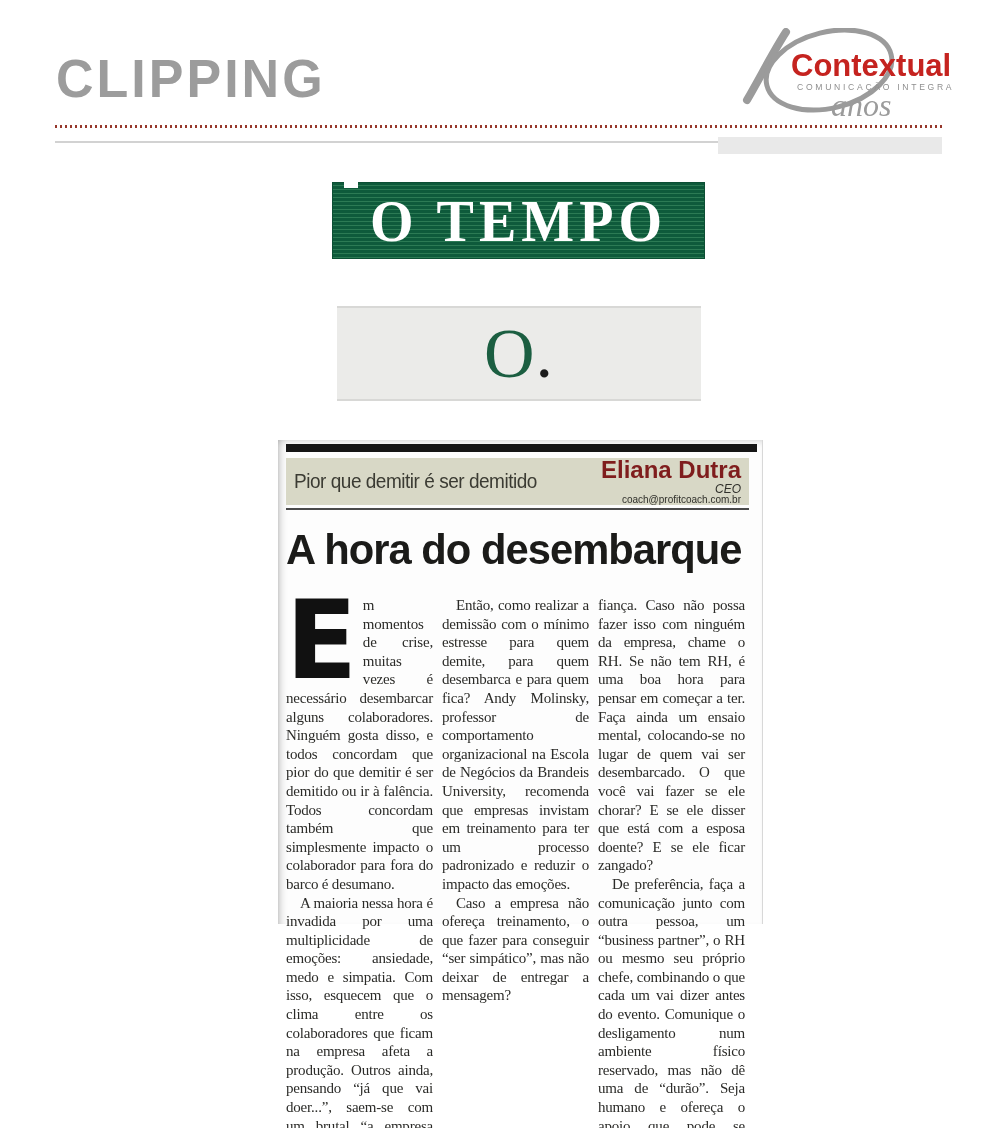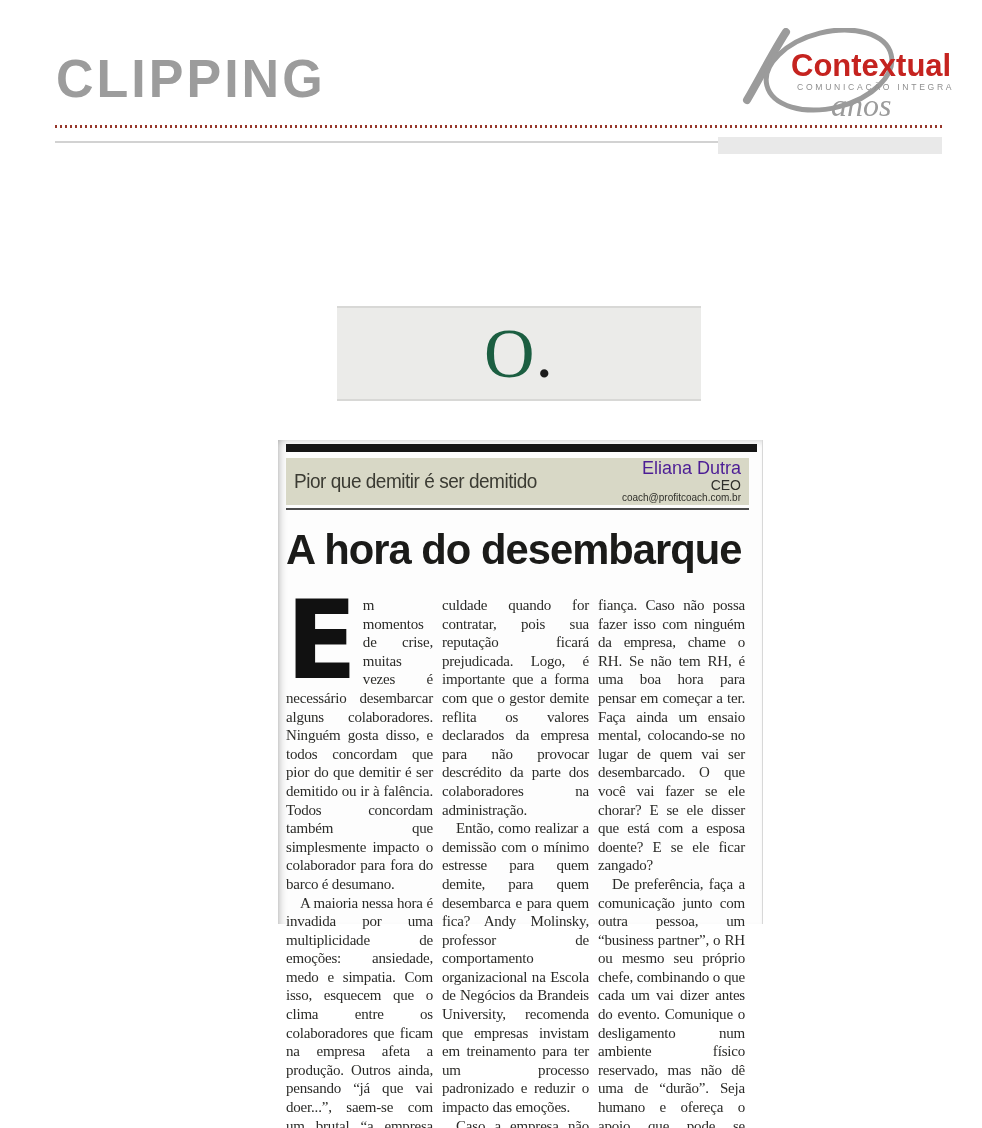--- a/index.html
+++ b/index.html
@@ -37,22 +37,22 @@
   .article{position:absolute;left:278px;top:440px;width:484px;height:484px;background:#fdfdfd;
     box-shadow:inset 8px 0 10px -8px rgba(0,0,0,.35), inset 0 6px 8px -6px rgba(0,0,0,.2);
     border-right:1px solid #d8d8d8;}
   .art-inner{padding:4px 6px 0 8px;}
   .topbar{width:471px;height:8px;background:#161616;}
   .kicker-strip{width:447px;height:47px;background:#d8d8c6;margin-top:6px;
     display:flex;align-items:center;justify-content:space-between;padding:0 8px;}
   .kicker{font-size:20px;color:#3b3b33;letter-spacing:-0.5px;
     transform:scaleX(0.95);transform-origin:left center;white-space:nowrap;}
   .author{text-align:right;line-height:1.05;color:#30302b;}
-  .author .name{font-size:18px;font-weight:normal;color:#4c1d95;}
-  .author .role{font-size:14px;}
+  .author .name{font-size:24px;font-weight:bold;color:#7f1d1d;}
+  .author .role{font-size:12px;font-style:italic;}
   .author .email{font-size:10px;}
   .strip-rule{width:463px;height:2px;background:#4a4a4a;margin-top:3px;}
   .headline{margin:15px 0 0 0;font-size:43px;font-weight:bold;color:#1b1b19;
     letter-spacing:-1px;transform:scaleX(0.97);transform-origin:left top;white-space:nowrap;}
 
   .body-cols{display:flex;gap:9px;margin-top:22px;width:463px;}
   .col{width:147px;
     font-family:"Liberation Serif",serif;font-size:15px;line-height:18.6px;
     color:#2b2b28;text-align:justify;letter-spacing:-0.2px;}
   .col p{margin:0;}
@@ -78,20 +78,24 @@
     <ellipse cx="90" cy="42" rx="64" ry="38" transform="rotate(-14 90 42)" stroke="#9b9b9b" stroke-width="5" fill="none"></ellipse>
     <text class="ctx-name" x="52" y="48">Contextual</text>
     <text class="ctx-tag" x="58" y="62">COMUNICAÇÃO INTEGRADA</text>
     <text class="ctx-anos" x="92" y="88">anos</text>
   </svg>
 
   <div class="dotted-rule"></div>
   <div class="thin-rule"></div>
   <div class="gray-bar"></div>
 
+  <div class="otempo">
+    <span class="notch"></span>
+    <span class="mast">O TEMPO</span>
+  </div>
 
   <div class="opiniao">
     <span>O</span>
       <span class="dot">.</span>
   </div>
 
   <article class="article">
     <div class="art-inner">
       <div class="topbar"></div>
 
@@ -107,21 +111,20 @@
 
       <h2 class="headline">A hora do desembarque</h2>
 
       <div class="body-cols">
         <div class="col">
           <p><span class="dropcap">E</span><span>m momentos de crise, muitas vezes é necessário desembarcar alguns colaboradores. Ninguém gosta disso, e todos concordam que pior do que demitir é ser demitido ou ir à falência. Todos concordam também que simplesmente impacto o colaborador para fora do barco é desumano.</span></p>
           <p class="indent">A maioria nessa hora é invadida por uma multiplicidade de emoções: ansiedade, medo e simpatia. Com isso, esquecem que o clima entre os colaboradores que ficam na empresa afeta a produção. Outros ainda, pensando “já que vai doer...”, saem-se com um brutal “a empresa está em dificuldades; vou ter que demitir você; pode ir”, e torcem para que o sujeito chore só quando chegar em casa.</p>
 
         </div>
         <div class="col">
-          <p>culdade quando for contratar, pois sua reputação ficará prejudicada. Logo, é importante que a forma com que o gestor demite reflita os valores declarados da empresa para não provocar descrédito da parte dos colaboradores na administração.</p>
           <p class="indent">Então, como realizar a demissão com o mínimo estresse para quem demite, para quem desembarca e para quem fica? Andy Molinsky, professor de comportamento organizacional na Escola de Negócios da Brandeis University, recomenda que empresas invistam em treinamento para ter um processo padronizado e reduzir o impacto das emoções.</p>
           <p class="indent">Caso a empresa não ofereça treinamento, o que fazer para conseguir “ser simpático”, mas não deixar de entregar a mensagem?</p>
 
         </div>
         <div class="col">
           <p>fiança. Caso não possa fazer isso com ninguém da empresa, chame o RH. Se não tem RH, é uma boa hora para pensar em começar a ter. Faça ainda um ensaio mental, colocando-se no lugar de quem vai ser desembarcado. O que você vai fazer se ele chorar? E se ele disser que está com a esposa doente? E se ele ficar zangado?</p>
           <p class="indent">De preferência, faça a comunicação junto com outra pessoa, um “business partner”, o RH ou mesmo seu próprio chefe, combinando o que cada um vai dizer antes do evento. Comunique o desligamento num ambiente físico reservado, mas não dê uma de “durão”. Seja humano e ofereça o apoio que pode se comprometer a dar e, depois, cumpra o combinado. Informe ainda como a empresa pode ajudar, por exemplo: por meio de um programa de “outplacement” ou na criação do currículo.</p>
 
         </div>
       </div>

